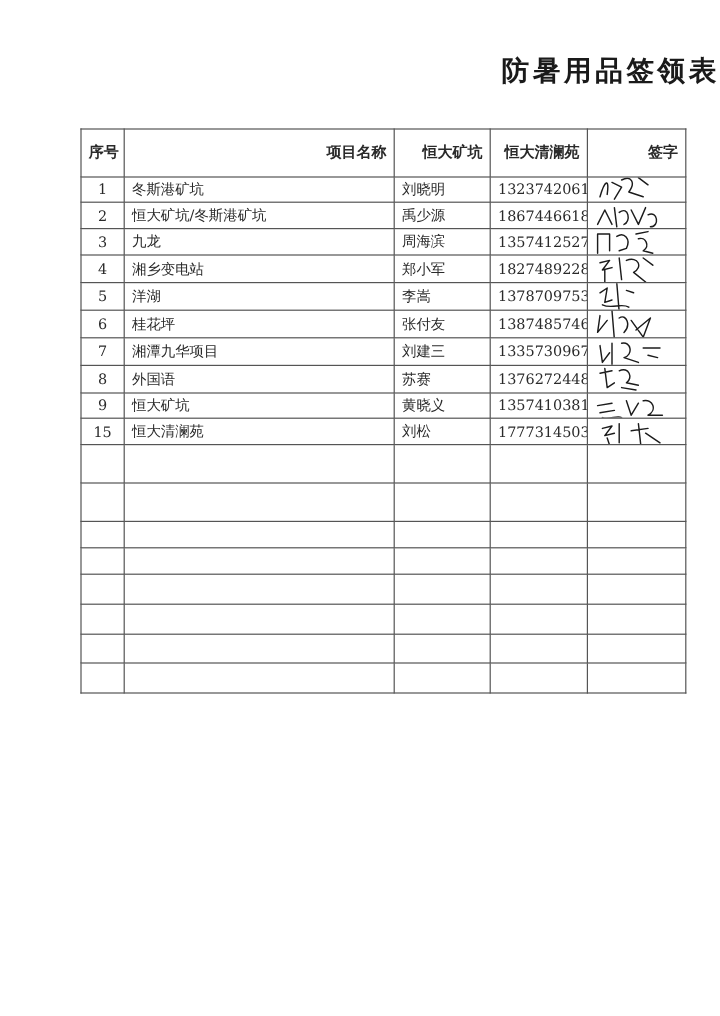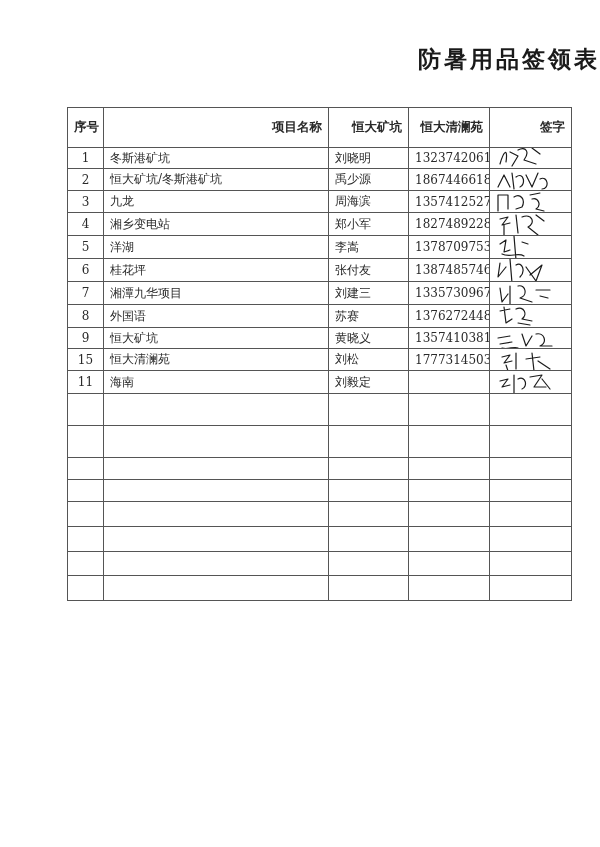--- a/index.html
+++ b/index.html
@@ -156,31 +156,20 @@
       <td class="c-no">15</td>
       <td class="small">恒大清澜苑</td>
       <td>刘松</td>
       <td class="c-phone">17773145035</td>
       <td class="sig">
         <svg width="70" height="30">
             <path d="M6 14 L14 12 L8 20 L16 18 M10 22 L12 28 M20 10 L20 26 M30 16 L44 14 M36 10 L38 28 M42 18 L54 26"></path>
           </svg>
       </td>
     </tr>
-    <tr style="height:23px">
-      <td class="c-no">11</td>
-      <td>海南</td>
-      <td>刘毅定</td>
-      <td class="c-phone"></td>
-      <td class="sig">
-        <svg width="70" height="34">
-            <path d="M4 16 L12 14 L6 22 L14 20 M18 10 L18 32 M22 14 C30 10,32 22,26 24 M34 12 L46 10 L38 22 L50 22 M46 14 L54 24"></path>
-          </svg>
-      </td>
-    </tr>
     <tr style="height:32px">
         <td></td>
         <td></td>
         <td></td>
         <td></td>
         <td></td>
       </tr>
     <tr style="height:32px">
         <td></td>
         <td></td>

